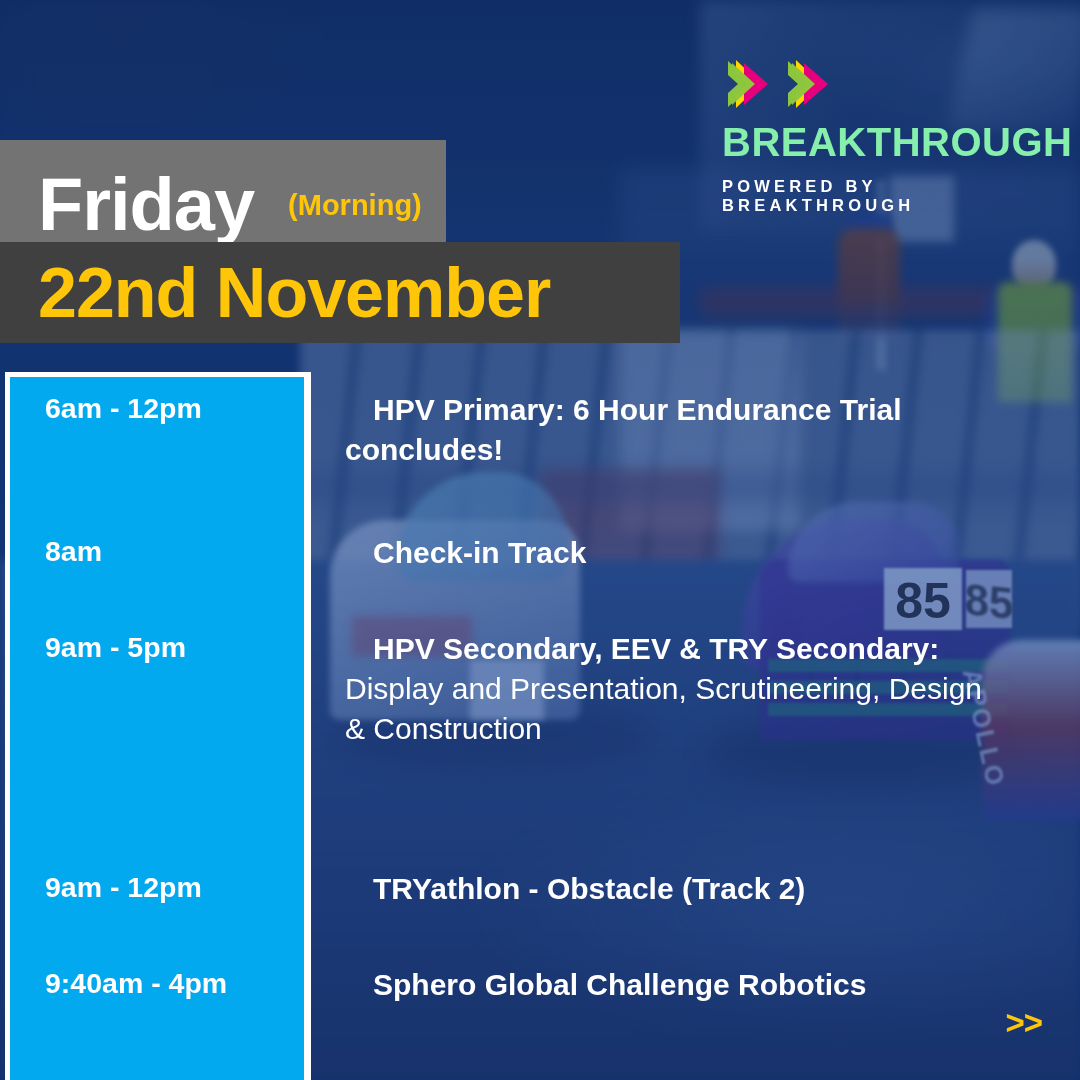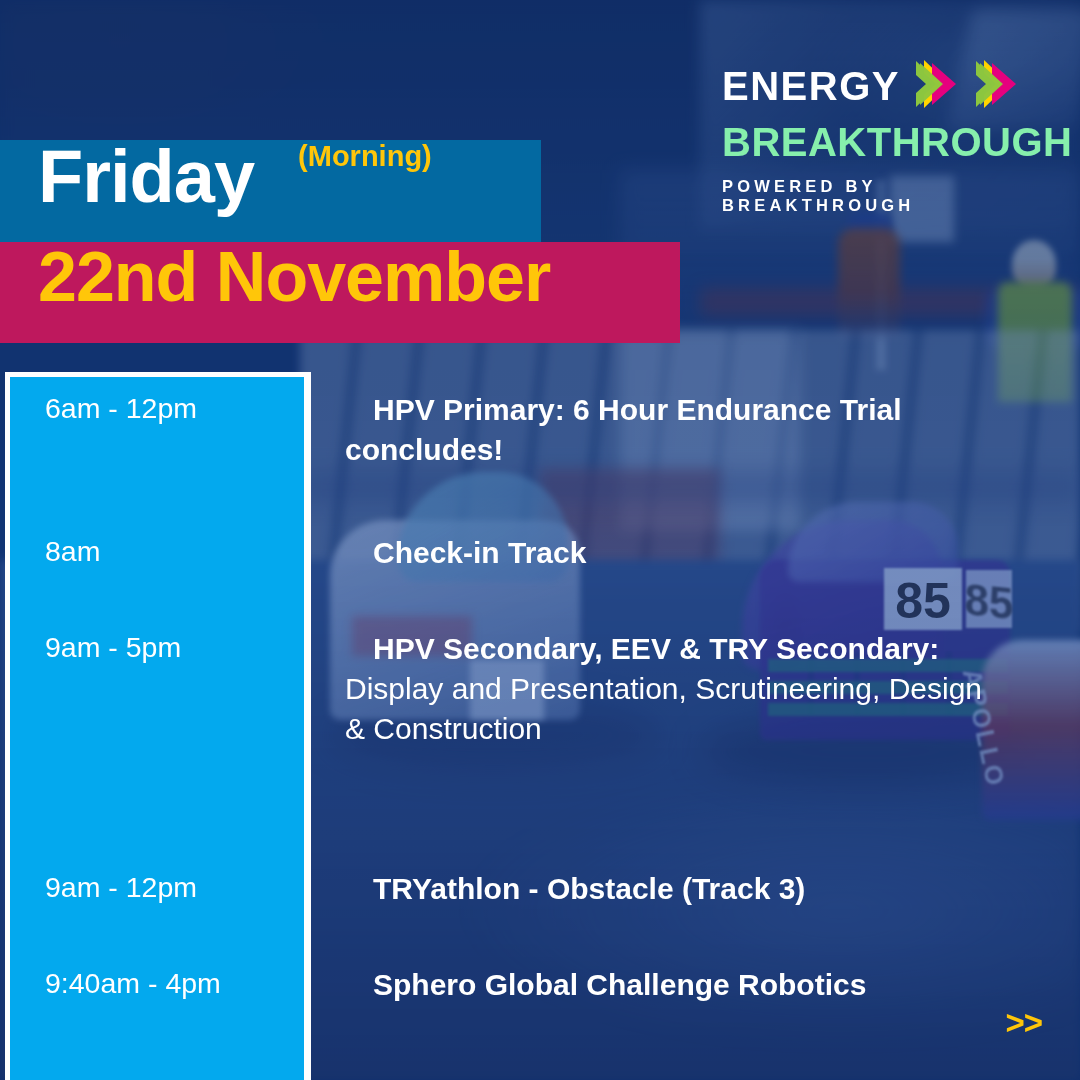--- a/index.html
+++ b/index.html
@@ -250,53 +250,53 @@
   }
   .logo-tag {
     color:#ffffff; font-size:16.5px; font-weight:700; letter-spacing:4.2px;
     margin-top:13px; text-align:left; font-family:"Liberation Sans", sans-serif;
   }
   .chev-group { display:inline-flex; gap:2px; margin-bottom:4px; }
   .chev { display:block; }
 
   
   #banner-friday {
-    position:absolute; left:0; top:140px; width:541px; height:102px;
-    background:#0369a1;
-    display:flex; align-items:flex-start;
+    position:absolute; left:0; top:140px; width:446px; height:102px;
+    background:#737373;
+    display:flex; align-items:flex-end;
   }
   .friday-text {
     color:#ffffff; font-size:74px; font-weight:700; letter-spacing:-1px;
     margin-left:38px; line-height:1; font-family:"Liberation Sans", sans-serif;
   }
   .morning-text {
-    color:#ffc609; font-size:29px; font-weight:700; margin-left:44px;
+    color:#ffc609; font-size:29px; font-weight:700; margin-left:34px;
     margin-bottom:20px; font-family:"Liberation Sans", sans-serif;
   }
   #banner-date {
     position:absolute; left:0; top:242px; width:680px; height:101px;
-    background:#be185d;
-    display:flex; 
+    background:#404040;
+    display:flex; align-items:center;
   }
   .date-text {
     color:#ffc609; font-size:70px; font-weight:700; letter-spacing:-1px;
     margin-left:38px; line-height:1; font-family:"Liberation Sans", sans-serif;
   }
 
   
   #time-panel {
     position:absolute; left:5px; top:372px; width:306px; height:708px;
     background:#03a9ee;
     border-right:7px solid #ffffff;
     border-left:5px solid #ffffff;
     border-top:5px solid #ffffff;
   }
   .time-cell {
     position:absolute; left:45px;
-    color:#ffffff; font-size:28.5px; font-weight:400; white-space:nowrap;
+    color:#ffffff; font-size:28.5px; font-weight:700; white-space:nowrap;
     font-family:"Liberation Sans", sans-serif;
   }
 
   .event-cell {
     position:absolute; left:345px;
     color:#ffffff; font-size:30px; line-height:1.33; font-weight:400;
     width:650px; font-family:"Liberation Sans", sans-serif;
   }
   .event-cell b { font-weight:700;margin-left:28px; }
   .event-bold { font-weight:700; }
@@ -351,21 +351,20 @@
   <div class="ph-car2-num2">85</div>
 
   <div class="ph ph-car3"></div>
   <div class="ph-car3-word">APOLLO</div>
 </div>
 <div id="photo-tint"></div>
 <div id="photo-tint2"></div>
 
 <div id="logo">
   <div class="logo-row1">
-    <span class="logo-energy">ENERGY</span>
     <span class="chev-group">
       <svg class="chev" width="58" height="58" viewBox="0 0 58 58" aria-hidden="true">
         <path d="M6 6 L30 29 L6 52 L6 38 L16 29 L6 20 Z" fill="#8cc63f"></path>
         <path d="M14 5 L39 29 L14 53 L14 40 L26 29 L14 18 Z" fill="#ffd400"></path>
         <path d="M22 8 L46 29 L22 50 L22 38 L32 29 L22 20 Z" fill="#e6007e"></path>
         <path d="M10 8 L33 29 L10 50 L10 39 L21 29 L10 19 Z" fill="#8cc63f" opacity="0.95"></path>
       </svg>
       <svg class="chev" width="58" height="58" viewBox="0 0 58 58" aria-hidden="true">
         <path d="M6 6 L30 29 L6 52 L6 38 L16 29 L6 20 Z" fill="#8cc63f"></path>
         <path d="M14 5 L39 29 L14 53 L14 40 L26 29 L14 18 Z" fill="#ffd400"></path>
@@ -394,17 +393,17 @@
 <div class="time-cell" style="top:631px">9am - 5pm</div>
 <div class="time-cell" style="top:871px">9am - 12pm</div>
 <div class="time-cell" style="top:967px">9:40am - 4pm</div>
 
 <div class="event-cell" style="top:390px"><b class="event-bold">HPV Primary: 6 Hour Endurance Trial concludes!</b><span></span></div>
 
 <div class="event-cell" style="top:533px"><b class="event-bold">Check-in Track</b><span></span></div>
 
 <div class="event-cell" style="top:629px"><b class="event-bold">HPV Secondary, EEV &amp; TRY Secondary:</b><span> Display and Presentation, Scrutineering, Design &amp; Construction</span></div>
 
-<div class="event-cell" style="top:869px"><b class="event-bold">TRYathlon - Obstacle (Track 3)</b><span></span></div>
+<div class="event-cell" style="top:869px"><b class="event-bold">TRYathlon - Obstacle (Track 2)</b><span></span></div>
 
 <div class="event-cell" style="top:965px"><b class="event-bold">Sphero Global Challenge Robotics</b><span></span></div>
 
 <div id="next-arrows">&gt;&gt;</div>
 
 </body></html>

